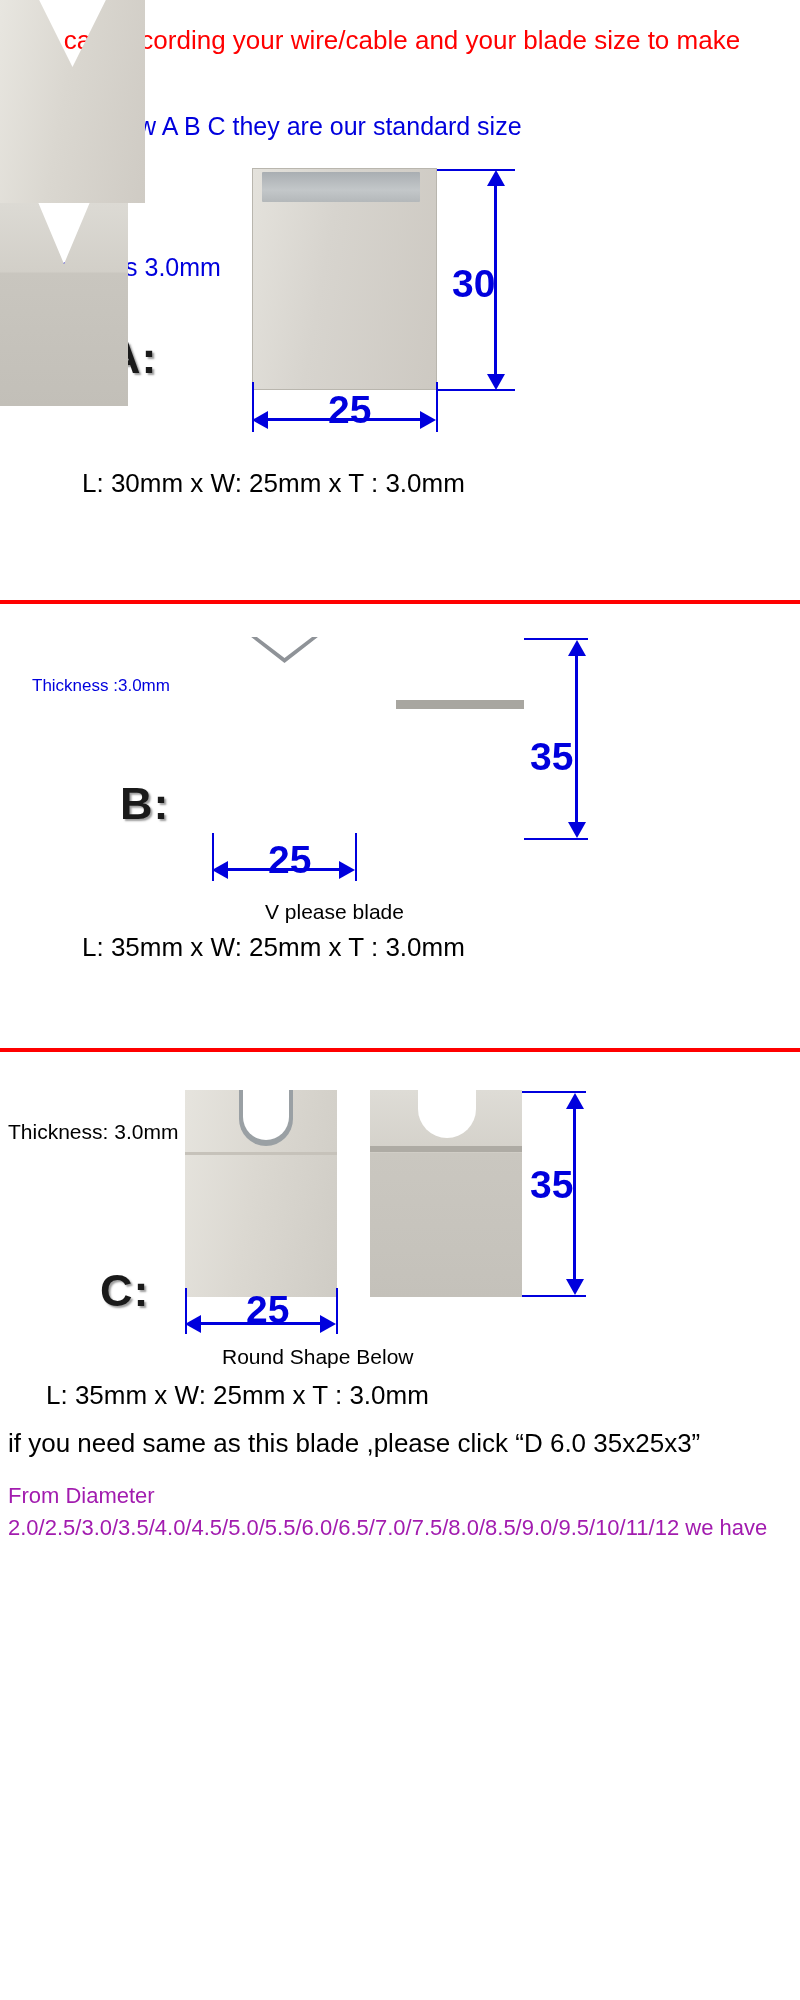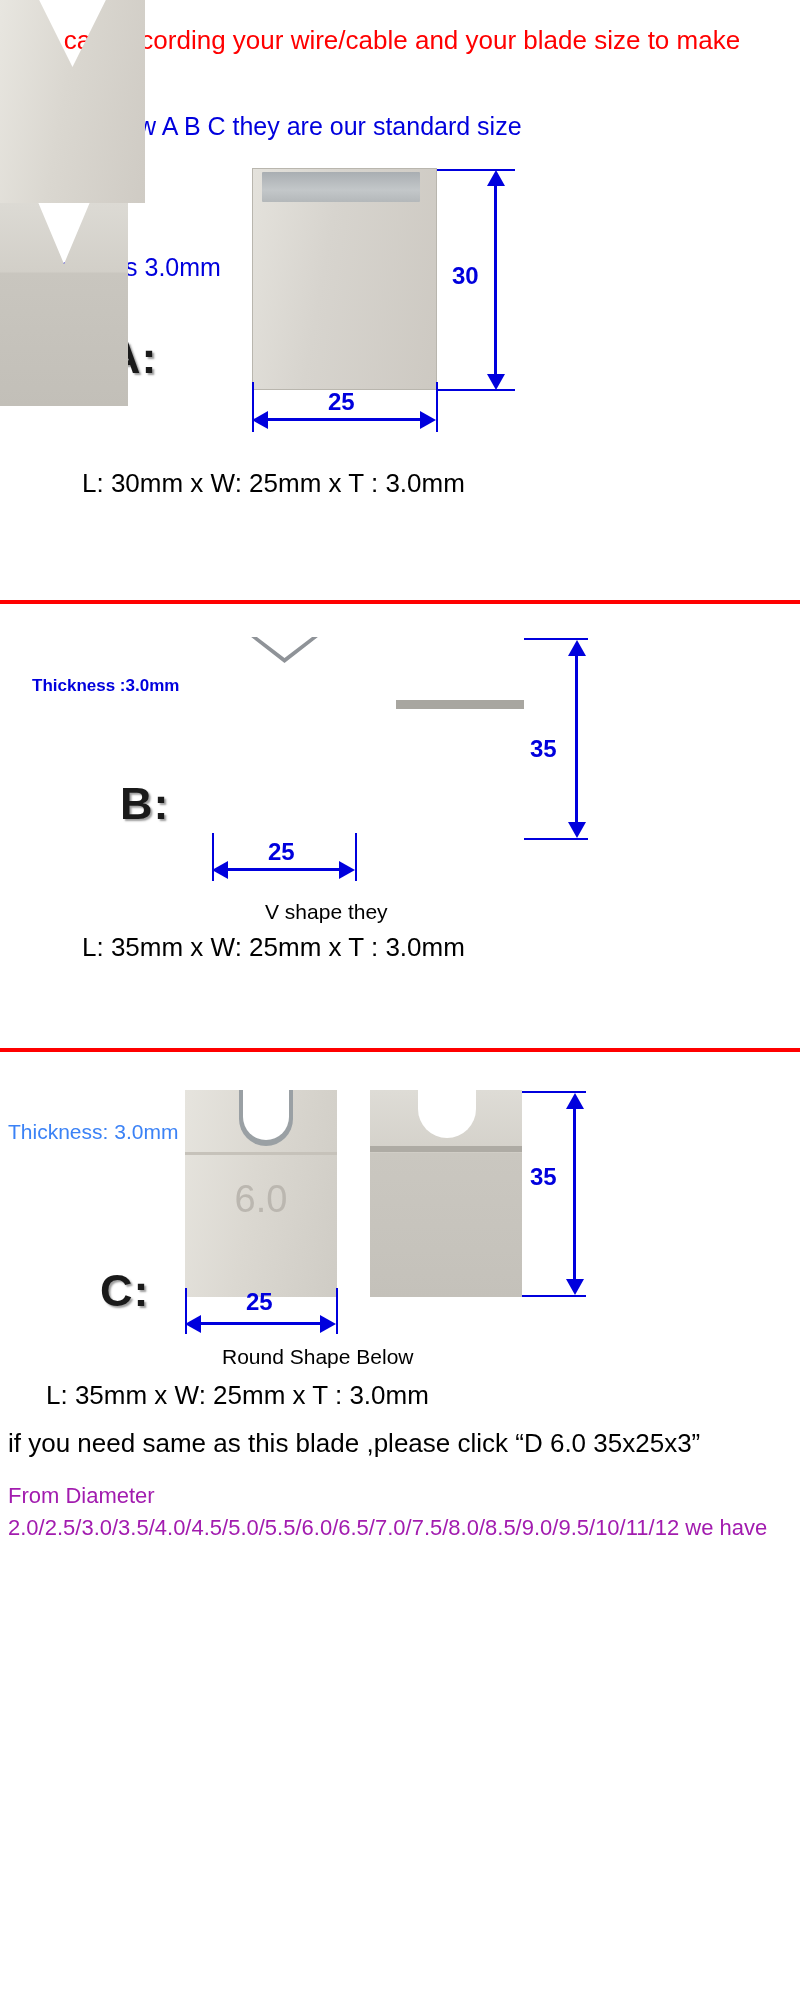--- a/index.html
+++ b/index.html
@@ -16,21 +16,20 @@
   }
   .page {
     position: relative;
     width: 800px;
     height: 2000px;
     background: #fff;
   }
   .small-blue {
     color: #0000dd;
     font-size: 17px;
-    font-weight: bold;
   }
 
   
   #intro-line {
     position: absolute;
     left: 18px;
     top: 18px;
     width: 770px;
     color: #ff0000;
     font-size: 26px;
@@ -235,21 +234,21 @@
     border-right: 16px solid #0000dd;
   }
   .arrow-right {
     border-top: 9px solid transparent;
     border-bottom: 9px solid transparent;
     border-left: 16px solid #0000dd;
   }
   .dim-value {
     position: absolute;
     color: #0000dd;
-    font-size: 24px;
+    font-size: 39px;
     font-weight: bold;
   }
 </style>
 </head>
 <body>
 
 <div class="page">
 
   <div id="intro-line">We can according your wire/cable and your blade size to make blade</div>
   <div id="standard-line">Below A B C  they are our standard size</div>
@@ -293,33 +292,32 @@
   <div class="arrow-down" style="left:568px; top:822px;"></div>
   <div class="dim-value" style="left:530px; top:735px;">35</div>
 
   <div class="tick-v" style="left:212px; top:833px; height:48px;"></div>
   <div class="tick-v" style="left:355px; top:833px; height:48px;"></div>
   <div class="dim-line-h" style="left:224px; top:868px; width:119px;"></div>
   <div class="arrow-left" style="left:212px; top:861px;"></div>
   <div class="arrow-right" style="left:339px; top:861px;"></div>
   <div class="dim-value" style="left:268px; top:838px;">25</div>
 
-  <div class="dims-line" id="vshape-label">V shape they</div>
+  <div class="dims-line" id="vshape-label">V please blade</div>
   <div class="dims-line" id="dims-b">L: 35mm x W: 25mm x T : 3.0mm</div>
 
   <div class="sep" id="sep-2"></div>
 
-  <div style="position:absolute; left:8px; top:1120px; color:#3b82f6; font-size:21px;">Thickness: 3.0mm</div>
+  <div style="position:absolute; left:8px; top:1120px; color:#000000; font-size:21px;">Thickness: 3.0mm</div>
   <div class="letter" id="letter-c">C:</div>
 
   <div id="blade-c1" style="position:absolute;"></div>
   <div id="blade-c1-step" style="position:absolute;"></div>
   <div id="blade-c1-notch-in" style="position:absolute;"></div>
   <div id="blade-c1-notch-face" style="position:absolute;"></div>
-  <div id="blade-c1-label">6.0</div>
 
   <div id="blade-c2" style="position:absolute;"></div>
   <div id="blade-c2-notch" style="position:absolute;"></div>
   <div id="blade-c2-band" style="position:absolute;"></div>
 
   <div class="tick-h" style="left:522px; top:1091px; width:64px;"></div>
   <div class="tick-h" style="left:522px; top:1295px; width:64px;"></div>
   <div class="dim-line-v" style="left:573px; top:1105px; height:176px;"></div>
   <div class="arrow-up" style="left:566px; top:1093px;"></div>
   <div class="arrow-down" style="left:566px; top:1279px;"></div>

